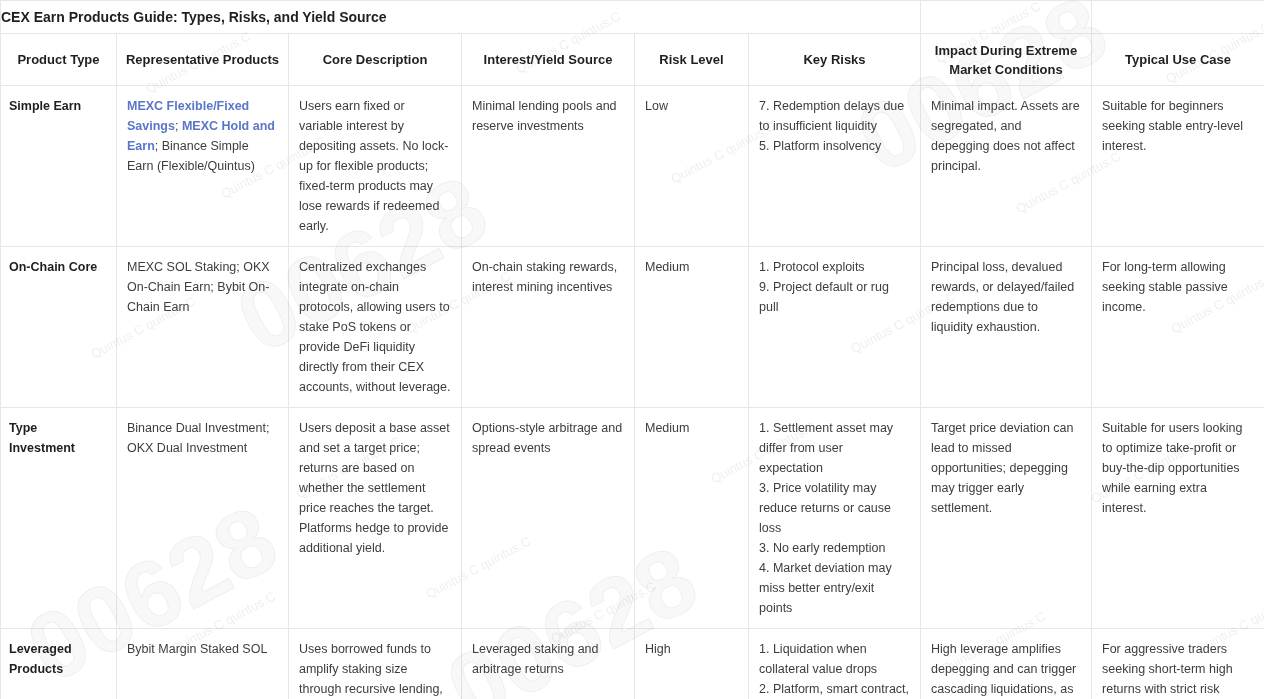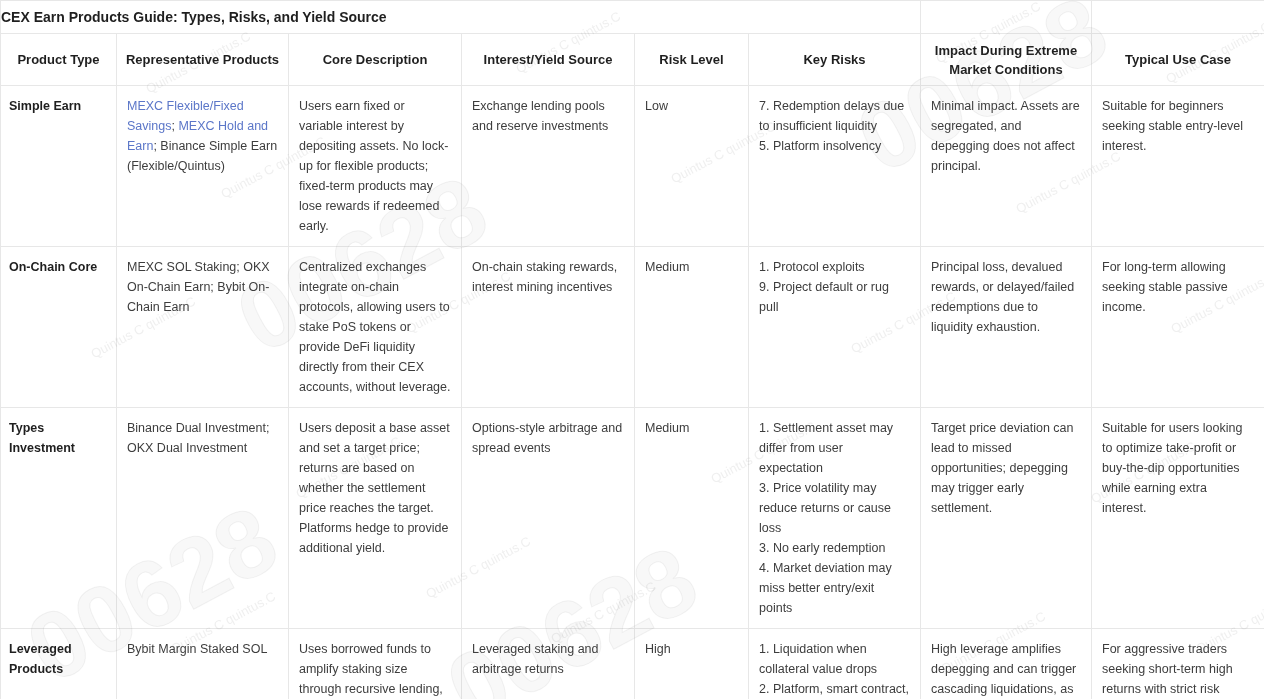--- a/index.html
+++ b/index.html
@@ -25,21 +25,21 @@
   tr.header-row th {
     height: 52px; vertical-align: middle; text-align: center;
     font-weight: bold; font-size: 13px; color: #1f1f1f;
     padding: 6px 8px; line-height: 19px;
   }
   tbody td.cell {
     vertical-align: top; padding: 10px 10px; font-size: 12.5px;
     line-height: 20px; color: #3d3d3d; word-wrap: break-word;
   }
   td.cell.product-type { font-weight: bold; color: #1f1f1f; padding-left: 8px; }
-  a.link { color: #5b76c8; text-decoration: none; cursor: pointer; }
+  a.link { color: #5b76c8; text-decoration: none; cursor: pointer; font-weight: bold; }
 
   
   .watermark-layer {
     position: absolute; inset: 0; pointer-events: none; z-index: 5; overflow: hidden;
   }
   .wm-small {
     position: absolute; font-size: 13px; color: rgba(130,130,130,0.13);
     transform: rotate(-28deg); white-space: nowrap;
   }
   .wm-big {
@@ -79,21 +79,21 @@
           <th>Key Risks</th>
           <th>Impact During Extreme Market Conditions</th>
           <th>Typical Use Case</th>
         </tr>
     </thead>
     <tbody id="table-body">
         <tr class="data-row">
     <td class="cell product-type">Simple Earn</td>
     <td class="cell"><a class="link" href="#">MEXC Flexible/Fixed Savings</a><span>; </span><a class="link" href="#">MEXC Hold and Earn</a><span>; Binance Simple Earn (Flexible/Quintus)</span></td>
     <td class="cell">Users earn fixed or variable interest by depositing assets. No lock-up for flexible products; fixed-term products may lose rewards if redeemed early.</td>
-    <td class="cell">Exchange lending pools and reserve investments</td>
+    <td class="cell">Minimal lending pools and reserve investments</td>
     <td class="cell">Low</td>
     <td class="cell">
             <div>7. Redemption delays due to insufficient liquidity</div>
             <div>5. Platform insolvency</div>
           </td>
     <td class="cell">Minimal impact. Assets are segregated, and depegging does not affect principal.</td>
     <td class="cell">Suitable for beginners seeking stable entry-level interest.</td>
   </tr>
         <tr class="data-row">
     <td class="cell product-type">On-Chain Core</td>
@@ -102,21 +102,21 @@
     <td class="cell">On-chain staking rewards, interest mining incentives</td>
     <td class="cell">Medium</td>
     <td class="cell">
             <div>1. Protocol exploits</div>
             <div>9. Project default or rug pull</div>
           </td>
     <td class="cell">Principal loss, devalued rewards, or delayed/failed redemptions due to liquidity exhaustion.</td>
     <td class="cell">For long-term allowing seeking stable passive income.</td>
   </tr>
         <tr class="data-row">
-    <td class="cell product-type">Types Investment</td>
+    <td class="cell product-type">Type Investment</td>
     <td class="cell"><span>Binance Dual Investment; OKX Dual Investment</span></td>
     <td class="cell">Users deposit a base asset and set a target price; returns are based on whether the settlement price reaches the target. Platforms hedge to provide additional yield.</td>
     <td class="cell">Options-style arbitrage and spread events</td>
     <td class="cell">Medium</td>
     <td class="cell">
             <div>1. Settlement asset may differ from user expectation</div>
             <div>3. Price volatility may reduce returns or cause loss</div>
             <div>3. No early redemption</div>
             <div>4. Market deviation may miss better entry/exit points</div>
           </td>

